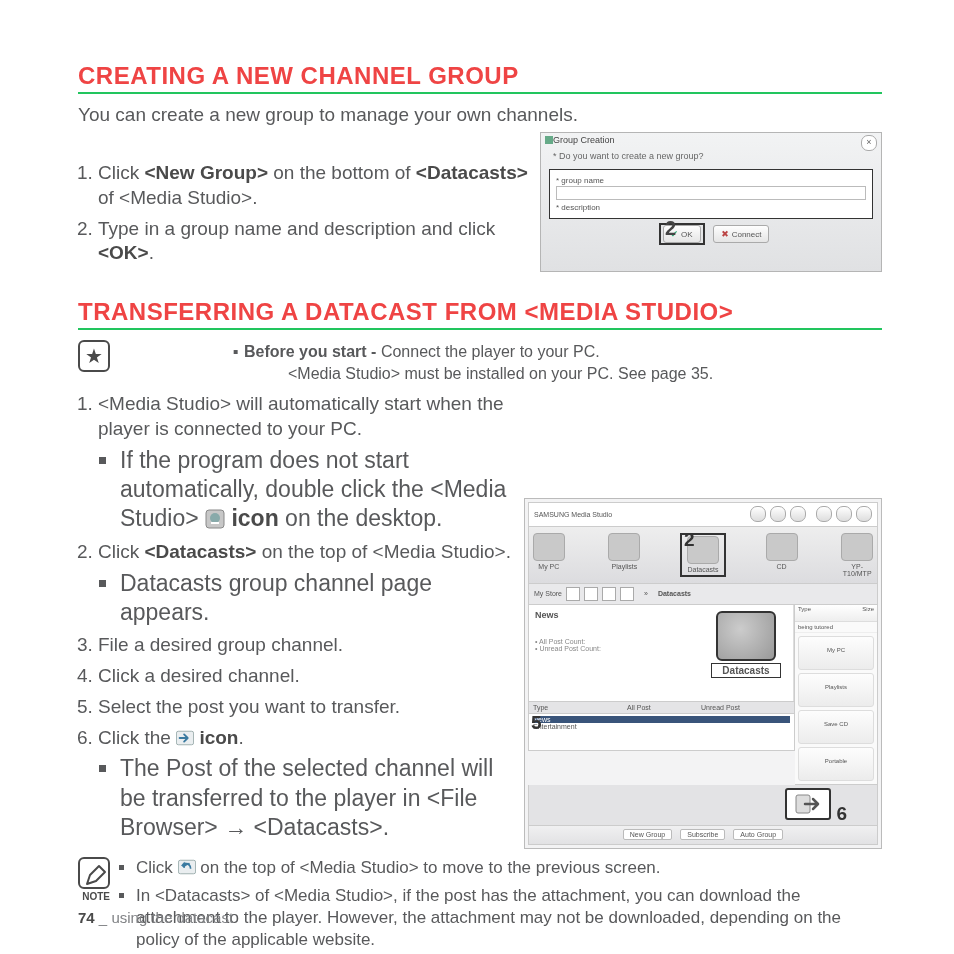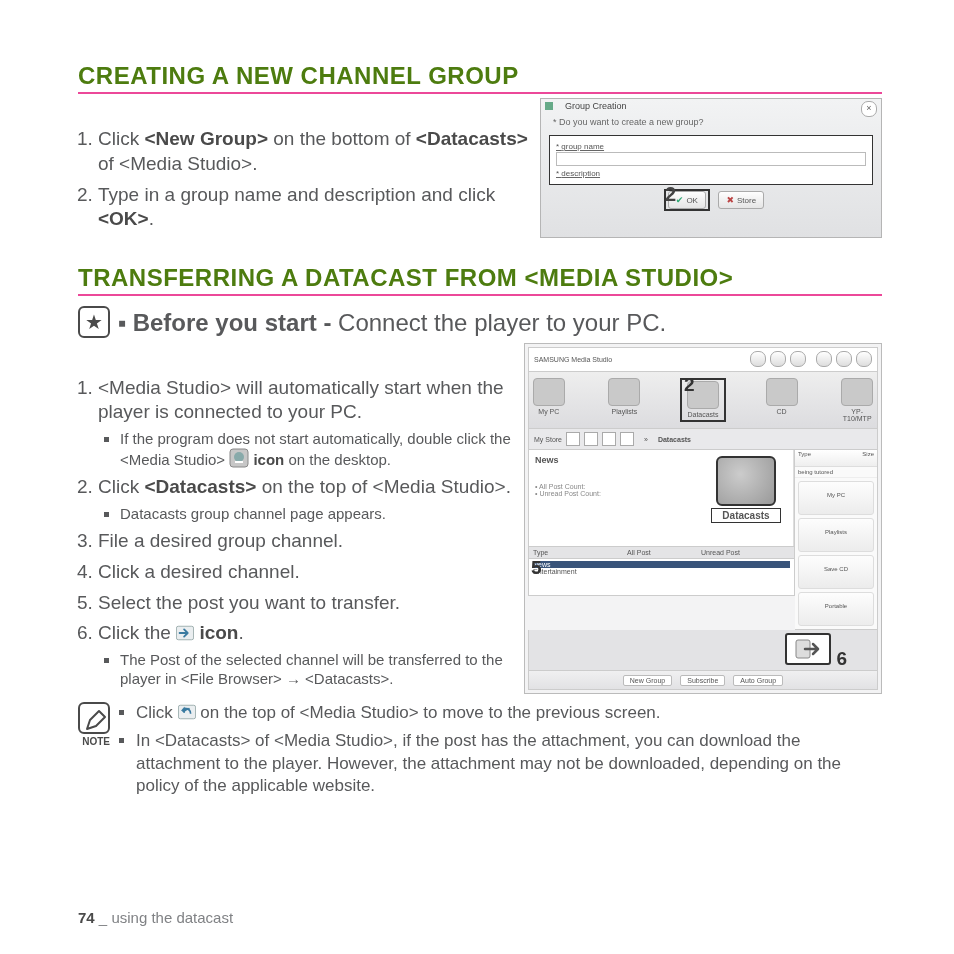--- a/index.html
+++ b/index.html
@@ -11,23 +11,23 @@
   .page {
     width: 954px;
     height: 954px;
     box-sizing: border-box;
     padding: 48px 72px 30px 78px;
     position: relative;
   }
   h1.section {
     font-size: 24px;
     font-weight: 700;
-    color: #4d7c0f;
+    color: #ef4444;
     margin: 14px 0 4px 0;
-    border-bottom: 2px solid #ec4899;
+    border-bottom: 2px solid #22c55e;
     padding-bottom: 2px;
     letter-spacing: 0.5px;
   }
   .intro {
     font-size: 19px;
     margin: 10px 0 6px 0;
   }
   .step-row {
     display: flex;
     align-items: flex-end;
@@ -43,21 +43,21 @@
   }
   ol.steps > li {
     margin-bottom: 6px;
     line-height: 1.3;
   }
   ol.steps b, .strong { font-weight: 700; color: #4a4a4a; }
   ul.sub {
     list-style: square;
     margin: 4px 0 6px 0;
     padding-left: 22px;
-    font-size: 15px;
+    font-size: 23px;
   }
   ul.sub li { margin-bottom: 4px; line-height: 1.28; }
   .footer {
     position: absolute;
     bottom: 28px;
     left: 78px;
     font-size: 15px;
     color: #808285;
   }
   .footer b { color: #4a4a4a; }
@@ -68,40 +68,39 @@
     height: 138px;
     border: 1px solid #b5b5b5;
     background: linear-gradient(#f2f3f4, #e0e1e3);
     font-size: 9px;
     color: #666;
     position: relative;
   }
   .dlg-title {
     display: flex;
     align-items: center;
-    gap: 12px;
+    gap: 0;
     padding: 2px 4px;
     font-size: 9px;
     color: #444;
   }
   .dlg-title .sq { width: 8px; height: 8px; background: #6a8; }
   .dlg-close {
     position: absolute; top: 2px; right: 4px;
     width: 14px; height: 14px;
     border: 1px solid #aaa; border-radius: 7px;
     background: #fff;
     font-size: 9px; line-height: 12px; text-align: center;
   }
   .dlg-q { padding: 4px 12px 6px; font-size: 9px; }
   .dlg-box {
     margin: 2px 8px;
     border: 1.5px solid #333;
     background: #fff;
     padding: 4px 6px 6px;
-    text-decoration: underline;
   }
   .dlg-field-label { font-size: 8px; color: #555; margin-top: 2px; }
   .dlg-input {
     border: 1px solid #bbb;
     height: 12px;
     margin: 1px 0 3px;
     background: #fff;
   }
   .dlg-btns {
     text-align: center;
@@ -145,21 +144,21 @@
     margin: 10px 0 4px 0;
   }
   .star-icon {
     width: 28px; height: 28px;
     border: 2.5px solid #4a4a4a;
     border-radius: 6px;
     display: flex; align-items: center; justify-content: center;
     font-size: 20px; color: #4a4a4a;
     flex: none;
   }
-  .bys-text { font-size: 24px; line-height: 1.35; padding-top: 1px; text-align: center; }
+  .bys-text { font-size: 16px; line-height: 1.35; padding-top: 1px; text-align: center; }
   .bys-text .bul { display: inline-block; width: 8px; }
   .indent-line { padding-left: 170px; }
 
   
   .fig-ms {
     width: 350px;
     border: 1px solid #bbb;
     background: #f3f3f4;
     font-size: 8px;
     color: #555;
@@ -311,20 +310,21 @@
   .note-label { font-size: 10px; font-weight: 700; color: #4a4a4a; }
   .note-text ul { margin: 0; padding-left: 18px; font-size: 17px; list-style: square; }
   .note-text li { margin-bottom: 6px; line-height: 1.3; }
 </style>
 </head>
 <body>
 
 <div class="page">
 
   <h1 class="section">CREATING A NEW CHANNEL GROUP</h1>
+  <div class="intro">You can create a new group to manage your own channels.</div>
 
   <div class="step-row">
     <ol class="steps">
       <li>
         <span>Click </span><b>&lt;New Group&gt;</b><span> on the bottom of </span><b>&lt;Datacasts&gt;</b><span> of &lt;Media Studio&gt;.</span>
       </li>
       <li>
         <span>Type in a group name and description and click </span><b>&lt;OK&gt;</b><span>.</span>
       </li>
     </ol>
@@ -344,33 +344,34 @@
       <div class="dlg-btns">
         <span class="dlg-callout-2">2</span>
         <span class="dlg-ok-wrap">
           <span class="dlg-btn">
               <span class="chk">✔</span>
               <span>OK</span>
             </span>
         </span>
         <span class="dlg-btn">
             <span class="x">✖</span>
-            <span>Store</span>
+            <span>Connect</span>
           </span>
       </div>
     </div>
   </div>
 
   <h1 class="section" style="margin-top:26px">TRANSFERRING A DATACAST FROM &lt;MEDIA STUDIO&gt;</h1>
 
   <div class="bys-row">
     <div class="star-icon">★</div>
     <div class="bys-text">
       <span class="bul">▪</span>
       <b>Before you start - </b><span>Connect the player to your PC.</span><br>
+      <span class="indent-line">&lt;Media Studio&gt; must be installed on your PC. See page 35.</span>
     </div>
   </div>
 
   <div class="step-row">
     <ol class="steps">
       <li>
         <span>&lt;Media Studio&gt; will automatically start when the player is connected to your PC.</span>
         <ul class="sub">
           <li>
             <span>If the program does not start automatically, double click the &lt;Media Studio&gt; </span>

